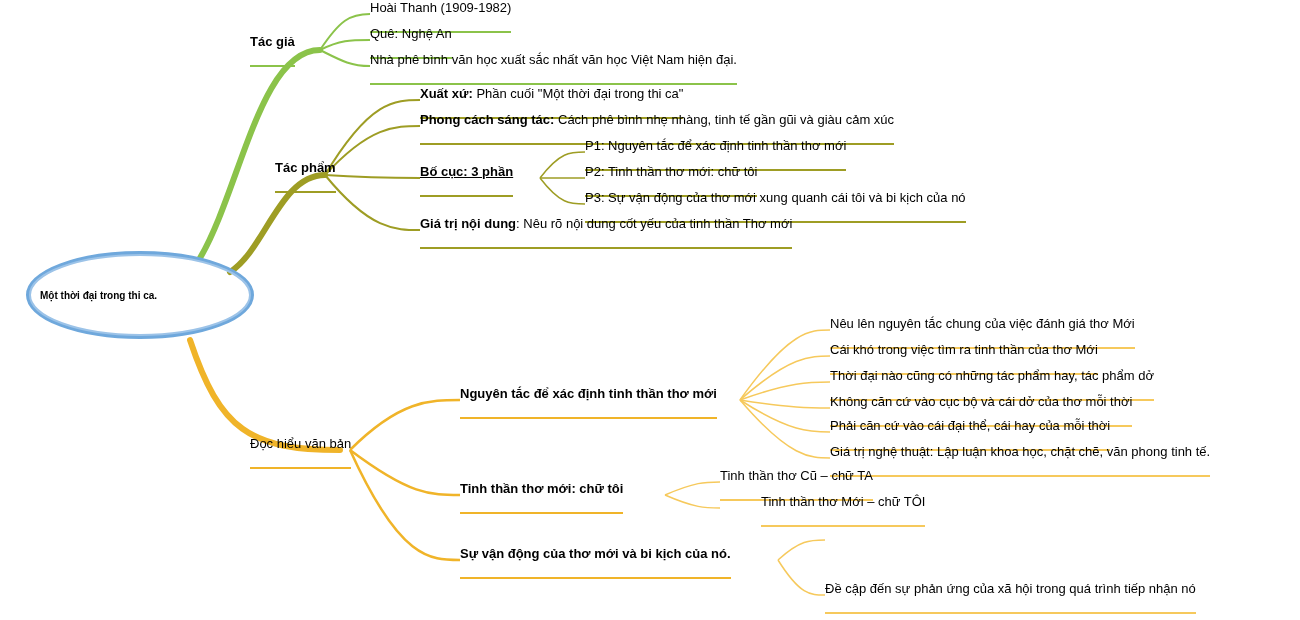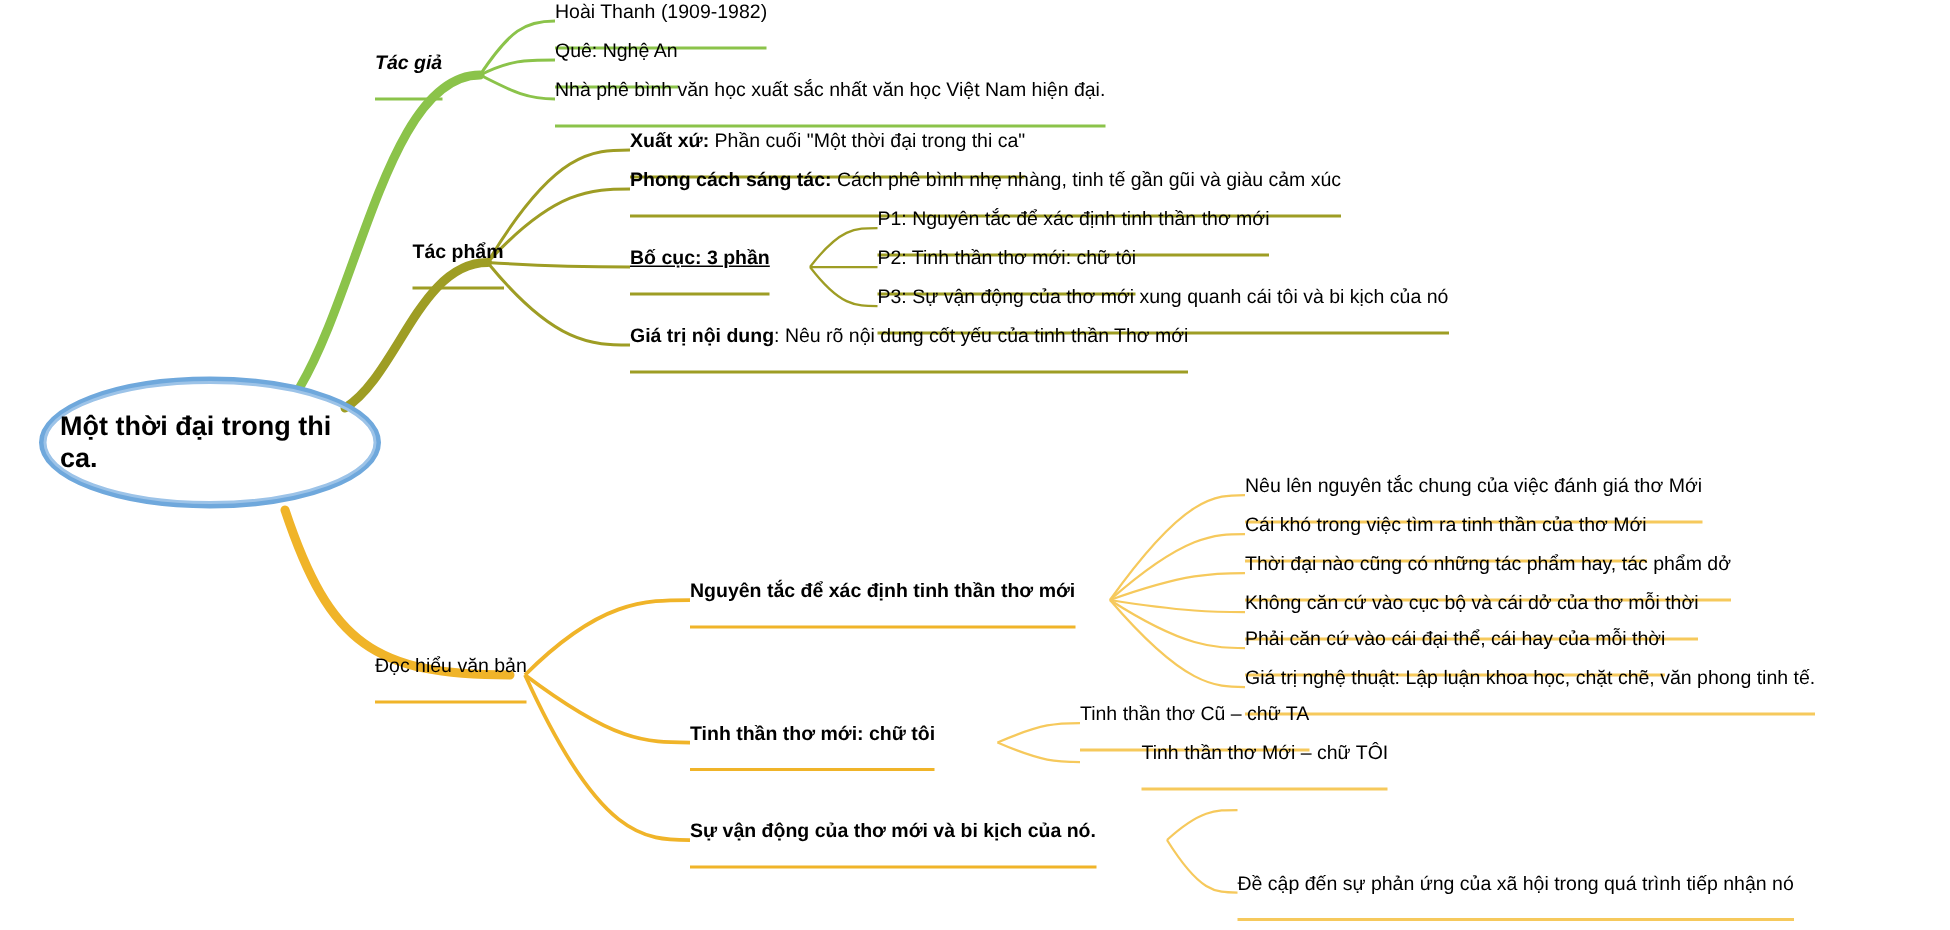--- a/index.html
+++ b/index.html
@@ -29,21 +29,21 @@
   .root {
     position: absolute;
     left: 40px;
     top: 260px;
     width: 200px;
     height: 70px;
     display: flex;
     align-items: center;
     justify-content: flex-start;
     font-weight: bold;
-    font-size: 18px;
+    font-size: 10px;
     z-index: 2;
   }
   .root-ellipse {
     position: absolute;
     left: 20px;
     top: 245px;
     width: 240px;
     height: 100px;
     z-index: 1;
     pointer-events: none;
@@ -108,21 +108,21 @@
 
     <path d="M 665 495 C 695 482, 705 482, 720 482" stroke="#f6c95c" stroke-width="1.5" fill="none"></path>
     <path d="M 665 495 C 695 508, 705 508, 720 508" stroke="#f6c95c" stroke-width="1.5" fill="none"></path>
 
     <path d="M 350 450 C 400 560, 430 560, 460 560" stroke="#f0b429" stroke-width="2.5" fill="none"></path>
 
     <path d="M 778 560 C 800 540, 810 540, 825 540" stroke="#f6c95c" stroke-width="1.5" fill="none"></path>
     <path d="M 778 560 C 800 595, 810 595, 825 595" stroke="#f6c95c" stroke-width="1.5" fill="none"></path>
   </svg>
 
-  <div class="node bold underline" style="left:250px; top:34px; border-color:#8bc34a;font-style:italic;">
+  <div class="node bold underline" style="left:250px; top:34px; border-color:#8bc34a;">
     <span>Tác giả</span>
   </div>
   <div class="node underline" style="left:370px; top:0px; border-color:#8bc34a;">Hoài Thanh (1909-1982)</div>
   <div class="node underline" style="left:370px; top:26px; border-color:#8bc34a;">Quê: Nghệ An</div>
   <div class="node underline" style="left:370px; top:52px; border-color:#8bc34a;">Nhà phê bình văn học xuất sắc nhất văn học Việt Nam hiện đại.</div>
 
   <div class="node bold underline" style="left:255px; top:160px; border-color:#9e9d24;margin-left:20px;">
     <span>Tác phẩm</span>
   </div>
   <div class="node underline lbl-inline" style="left:420px; top:86px; border-color:#9e9d24;">

